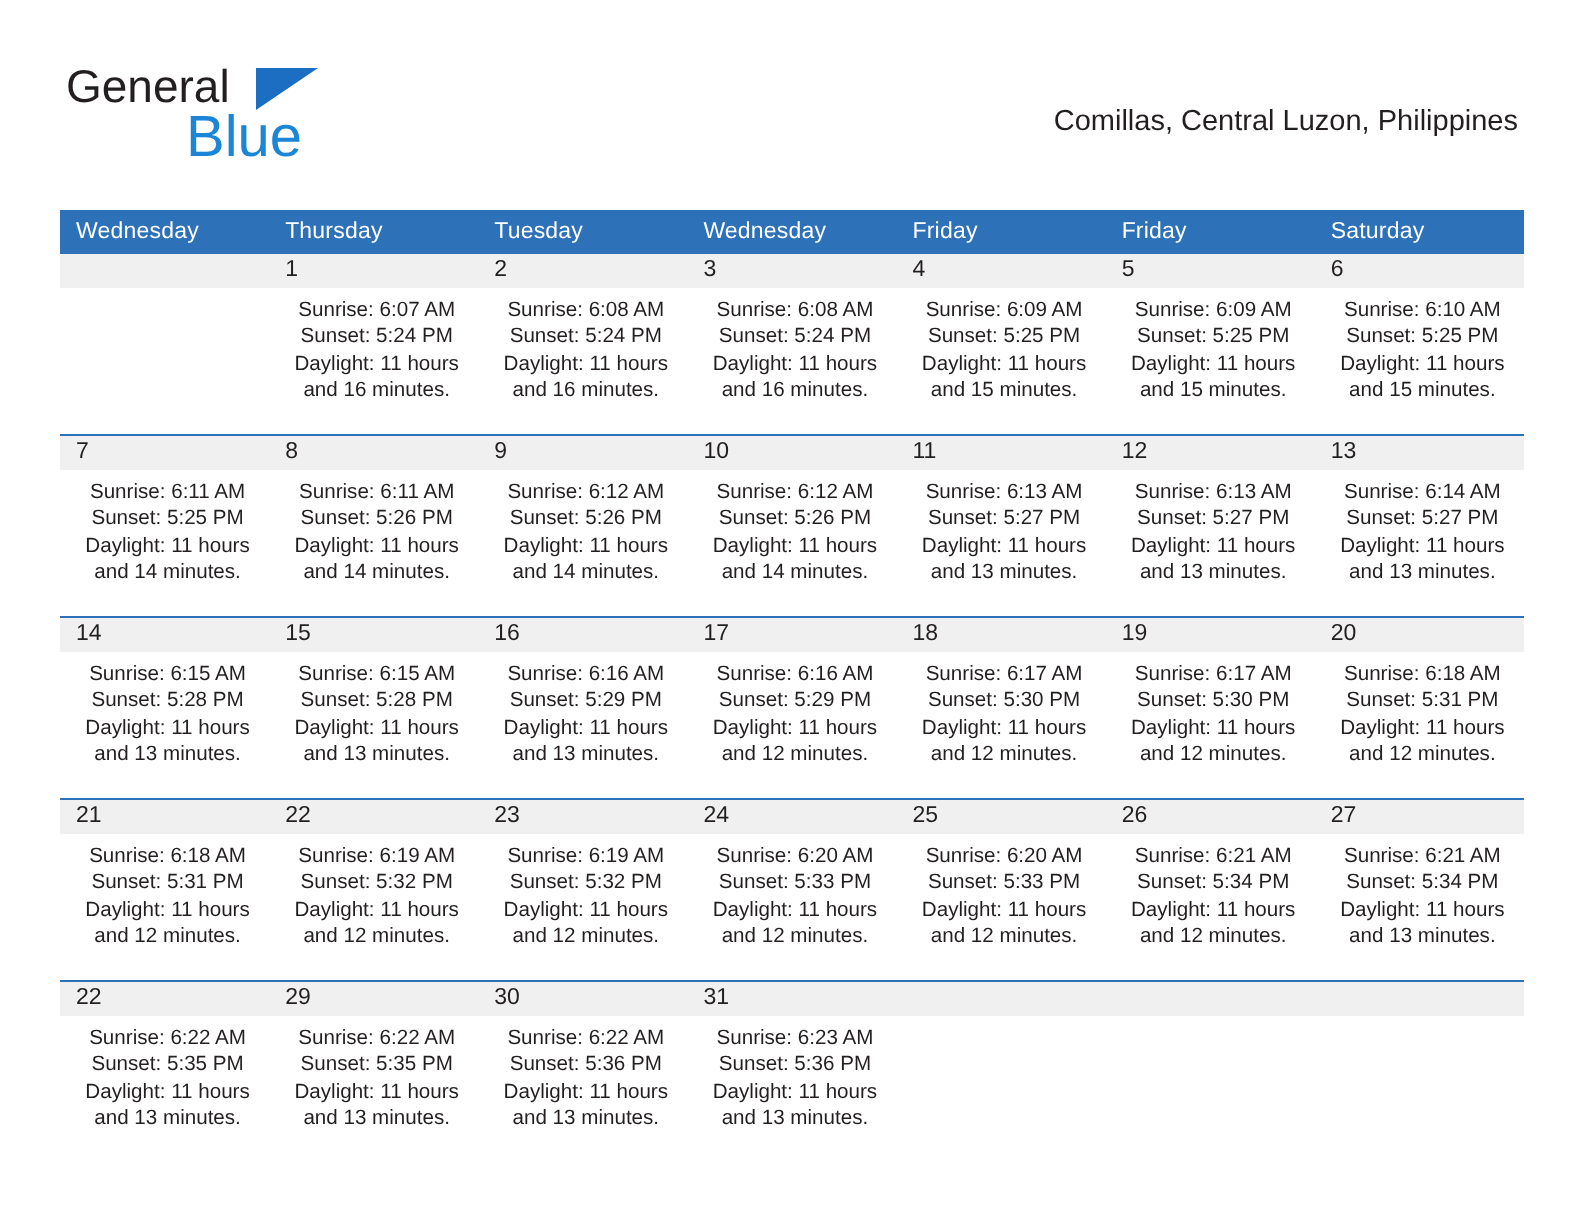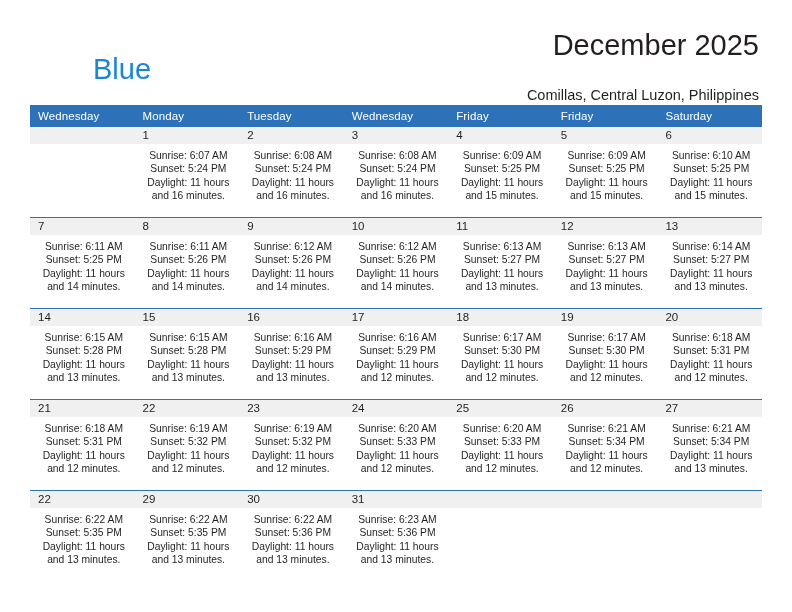--- a/index.html
+++ b/index.html
@@ -151,45 +151,48 @@
   .cell-lines div { white-space: nowrap; }
 </style>
 </head>
 <body>
 
 <div class="page">
 
   <div class="top">
 
     <div class="brand">
+      <div class="brand-row1">
+        <span>General</span>
+        <span class="brand-tri"></span>
+      </div>
       <div class="brand-row2">Blue</div>
     </div>
 
     <div class="title-block">
-      <h1 class="cal-title">December 2025</h1>
       <div class="cal-subtitle">Comillas, Central Luzon, Philippines</div>
     </div>
 
   </div>
 
   <div class="calendar">
     <table class="cal-table">
       <colgroup>
         <col>
           <col>
           <col>
           <col>
           <col>
           <col>
           <col>
       </colgroup>
       <thead>
         <tr>
           <th>Wednesday</th>
-          <th>Monday</th>
+          <th>Thursday</th>
           <th>Tuesday</th>
           <th>Wednesday</th>
           <th>Friday</th>
           <th>Friday</th>
           <th>Saturday</th>
         </tr>
       </thead>
       <tbody>
 
         <tr class="week-row first-week">

